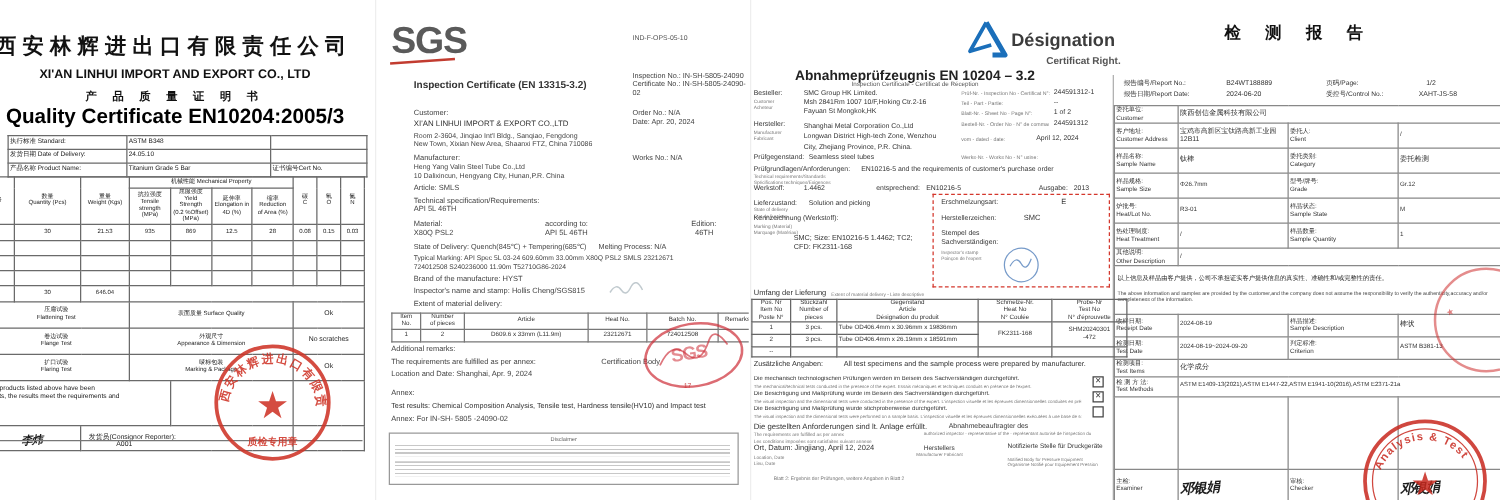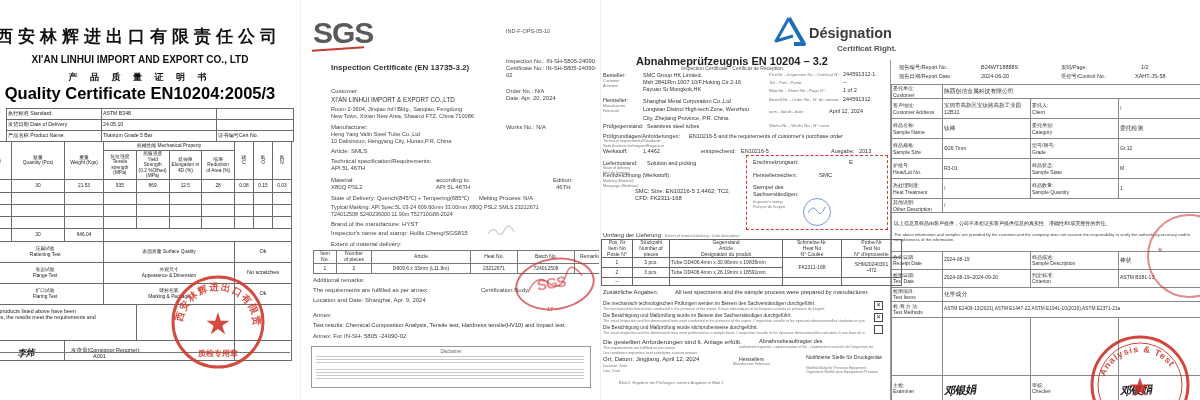--- a/index.html
+++ b/index.html
@@ -198,21 +198,21 @@
     <text x="50" y="62" text-anchor="middle" font-size="30" fill="#cf3427">★</text>
     <text x="50" y="84" text-anchor="middle" font-size="8" fill="#cf3427" font-weight="bold">质检专用章</text>
   </svg>
 </div>
 
 <div class="doc" style="left:300px;width:298px;border-left:1px solid #eee;overflow:hidden;">
   <div class="t b" style="left:12px;top:14px;font-size:30px;letter-spacing:-1px;color:#5a5a5a;">SGS</div>
   <div style="position:absolute;left:11px;top:48px;width:52px;height:2px;background:#c23c30;transform:rotate(-4deg);"></div>
   <div class="t g" style="left:205px;top:28px;font-size:5.5px;">IND-F-OPS-05-10</div>
 
-  <div class="t b" style="left:30px;top:63px;font-size:8px;color:#333;">Inspection Certificate (EN 13735-3.2)</div>
+  <div class="t b" style="left:30px;top:63px;font-size:8px;color:#333;">Inspection Certificate (EN 13315-3.2)</div>
   <div class="t" style="left:205px;top:58px;font-size:5.8px;color:#444;">Inspection No.: IN-SH-5805-24090
 Certificate No.: IN-SH-5805-24090-02</div>
 
   <div class="t" style="left:30px;top:88px;font-size:6px;color:#444;">Customer:</div>
   <div class="t" style="left:30px;top:96px;font-size:6.3px;color:#333;">XI'AN LINHUI IMPORT &amp; EXPORT CO.,LTD</div>
   <div class="t" style="left:205px;top:88px;font-size:5.8px;color:#444;">Order No.: N/A
 Date: Apr. 20, 2024</div>
   <div class="t" style="left:30px;top:106px;font-size:5.6px;color:#444;">Room 2-3604, Jinqiao Int'l Bldg., Sanqiao, Fengdong
 New Town, Xixian New Area, Shaanxi FTZ, China 710086</div>
 
@@ -439,20 +439,21 @@
   <div class="t gg" style="left:132px;top:362px;font-size:3.6px;">Manufacturer  Fabricant</div>
   <div class="t" style="left:205px;top:354px;font-size:5.2px;color:#333;width:82px;">Notifizierte Stelle für Druckgeräte</div>
   <div class="t gg" style="left:205px;top:366px;font-size:3.6px;width:82px;">Notified Body for Pressure Equipment
 Organisme Notifié pour Equipement Pression</div>
   <div class="t gg" style="left:18px;top:380px;font-size:4px;">Blatt 2: Ergebnis der Prüfungen, weitere Angaben in Blatt 2</div>
 </div>
 
 <div class="doc" style="left:889px;width:311px;overflow:hidden;">
   <div style="position:absolute;left:1px;top:60px;width:1px;height:340px;background:#999;"></div>
 
+  <div class="t b c" style="left:0;top:18px;width:300px;font-size:13px;letter-spacing:8px;color:#111;">检 测 报 告</div>
 
   <div class="t" style="left:10px;top:64px;font-size:5.3px;color:#333;">报告编号/Report No.:</div>
   <div class="t" style="left:92px;top:64px;font-size:5.5px;color:#333;">B24WT188889</div>
   <div class="t" style="left:172px;top:64px;font-size:5.3px;color:#333;">页码/Page:</div>
   <div class="t" style="left:252px;top:64px;font-size:5.5px;color:#333;">1/2</div>
   <div class="t" style="left:10px;top:73px;font-size:5.3px;color:#333;">报告日期/Report Date:</div>
   <div class="t" style="left:92px;top:73px;font-size:5.5px;color:#333;">2024-06-20</div>
   <div class="t" style="left:172px;top:73px;font-size:5.3px;color:#333;">受控号/Control No.:</div>
   <div class="t" style="left:246px;top:73px;font-size:5.5px;color:#333;">XAHT-JS-58</div>
 

